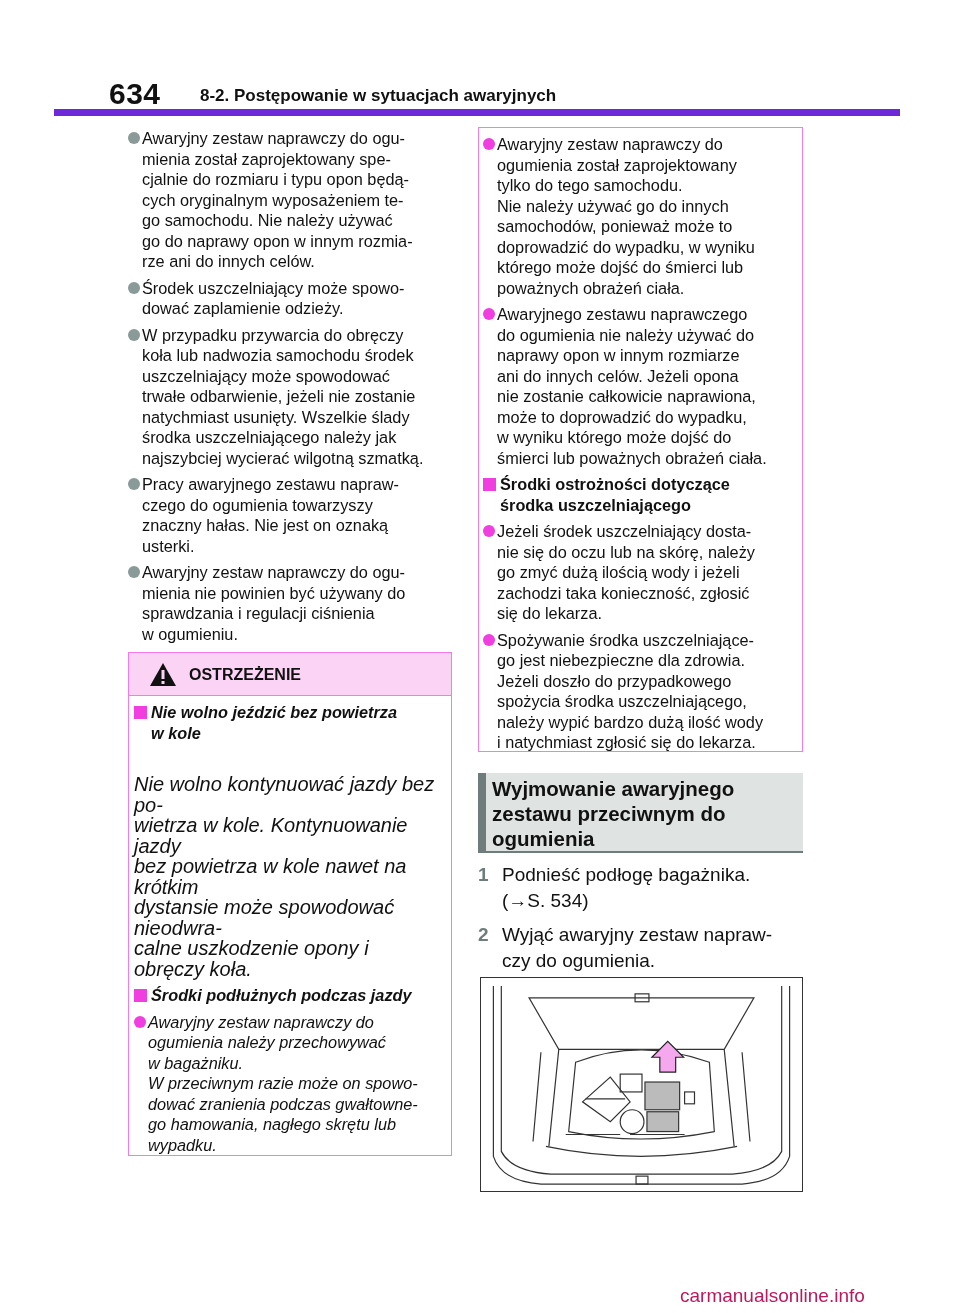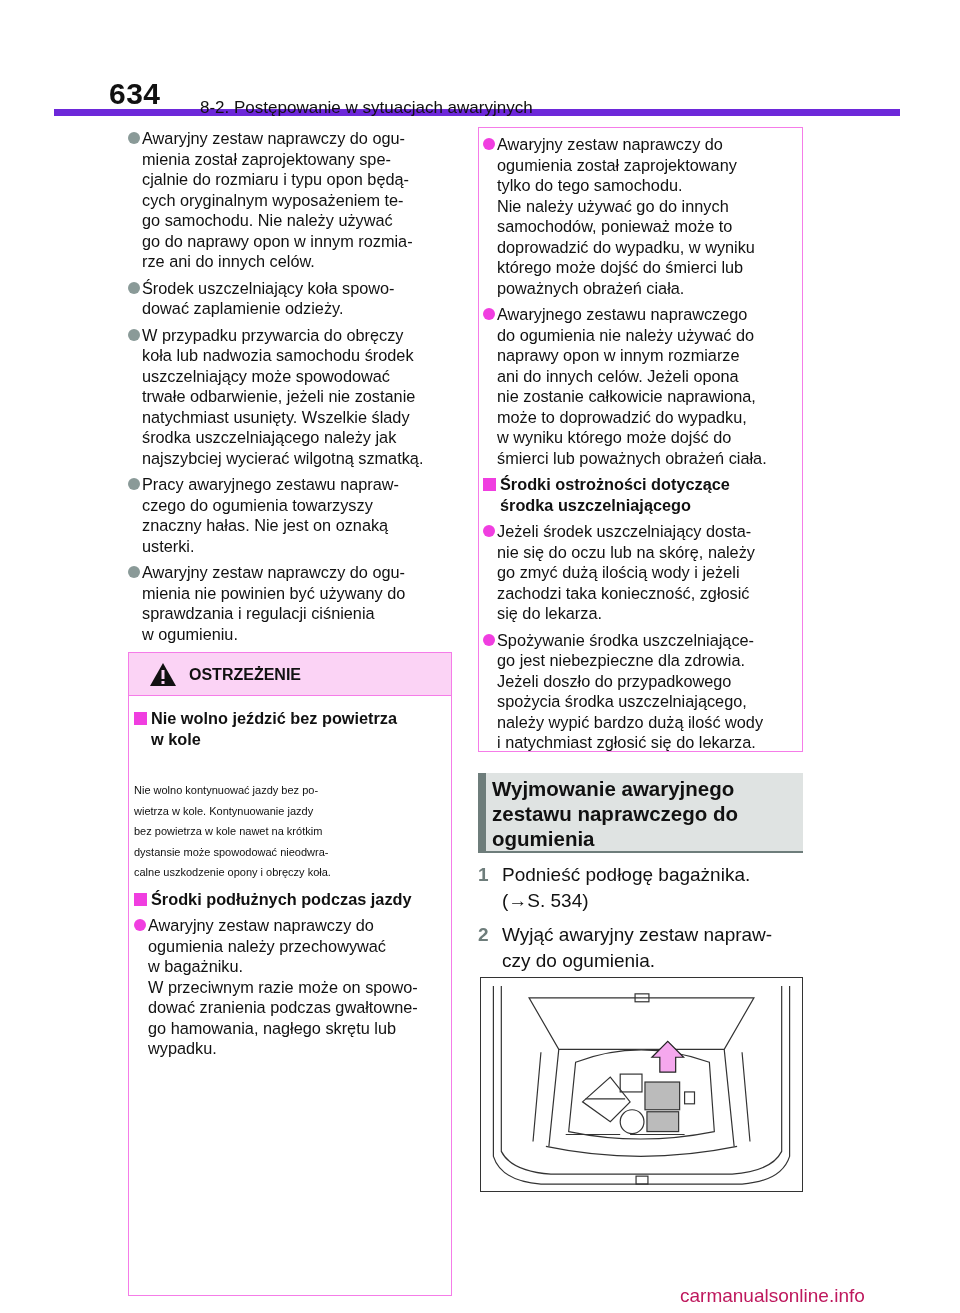--- a/index.html
+++ b/index.html
@@ -1,39 +1,39 @@
 <!DOCTYPE html>
 <html><head>
 <meta charset="utf-8">
 <style>
   * { margin: 0; padding: 0; box-sizing: border-box; }
   html, body { width: 960px; height: 1313px; background: #ffffff; overflow: hidden; }
   body { position: relative; font-family: "Liberation Sans", sans-serif; color: #111; }
 
   .page-header { position: absolute; left: 54px; top: 74px; width: 846px; height: 42px; border-bottom: 7px solid #6d28d9; }
   .page-number { position: absolute; left: 55px; top: 0; font-size: 30px; font-weight: bold; line-height: 40px; color: #111; letter-spacing: 0.5px; }
-  .chapter-title { position: absolute; left: 146px; top: 22px; font-size: 17px; font-weight: normal; line-height: 24px; color: #111; }
+  .chapter-title { position: absolute; left: 146px; top: 10px; font-size: 17px; font-weight: bold; line-height: 24px; color: #111; }
 
   .col-left { position: absolute; left: 128px; top: 128px; width: 326px; }
 
   .bullet { position: relative; padding-left: 14px; font-size: 16.3px; line-height: 20.5px; margin-bottom: 6px; }
   .bullet .dot { position: absolute; left: 0; top: 4px; width: 12px; height: 12px; border-radius: 50%; }
   .dot-gray { background: #8a9a98; }
   .dot-pink { background: #f03ee0; }
   .bullet p { white-space: pre-line; }
 
-  .warning-box { position: absolute; left: 128px; top: 652px; width: 324px; height: 644px; border: 1.5px solid #f57ce8; }
+  .warning-box { position: absolute; left: 128px; top: 652px; width: 324px; height: 504px; border: 1.5px solid #f57ce8; }
   .warning-head { height: 43px; background: #fbd3f5; border-bottom: 1.5px solid #f57ce8; position: relative; }
   .warn-icon { position: absolute; left: 20px; top: 9px; width: 28px; height: 25px; }
   .warn-label { position: absolute; left: 60px; top: 11px; font-size: 16px; font-weight: bold; line-height: 22px; }
-  .warning-body { padding: 12px 7px 0 5px; }
+  .warning-body { padding: 6px 7px 0 5px; font-style: italic; }
 
   .subhead { position: relative; padding-left: 17px; font-size: 16.3px; font-weight: bold; line-height: 20.5px; margin-bottom: 6px; white-space: pre-line; }
   .subhead .sq { position: absolute; left: 0; top: 4px; width: 13px; height: 13px; background: #f03ee0; }
-  .para { font-size: 11px; line-height: 20.5px; margin-bottom: 6px; white-space: pre-line; margin-top: 31px; }
+  .para { font-size: 20px; line-height: 20.5px; margin-bottom: 6px; white-space: pre-line; margin-top: 31px; }
 
   .caution-box { position: absolute; left: 478px; top: 127px; width: 325px; height: 625px; border: 1.5px solid #f57ce8; padding: 6px 6px 0 4px; }
 
   .section-heading { position: absolute; left: 478px; top: 773px; width: 325px; height: 80px; background: #dfe3e2; border-left: 8px solid #6e7d7b; border-bottom: 2px solid #6e7d7b; padding: 3px 0 0 6px; font-size: 20.5px; font-weight: bold; line-height: 25px; white-space: pre-line; color: #111; }
 
   .steps { position: absolute; left: 478px; top: 862px; width: 330px; }
   .step { position: relative; padding-left: 24px; font-size: 19px; line-height: 26px; margin-bottom: 8px; white-space: pre-line; }
   .step .num { position: absolute; left: 0; top: 0; font-weight: bold; color: #6e7d7b; }
 
   .figure { position: absolute; left: 480px; top: 977px; width: 323px; height: 215px; border: 1.5px solid #333; background: #fff; }
@@ -55,21 +55,21 @@
       <p>Awaryjny zestaw naprawczy do ogu-
 mienia został zaprojektowany spe-
 cjalnie do rozmiaru i typu opon będą-
 cych oryginalnym wyposażeniem te-
 go samochodu. Nie należy używać
 go do naprawy opon w innym rozmia-
 rze ani do innych celów.</p>
     </div>
   <div class="bullet">
       <span class="dot dot-gray"></span>
-      <p>Środek uszczelniający koła spowo-
+      <p>Środek uszczelniający może spowo-
 dować zaplamienie odzieży.</p>
     </div>
   <div class="bullet">
       <span class="dot dot-gray"></span>
       <p>W przypadku przywarcia do obręczy
 koła lub nadwozia samochodu środek
 uszczelniający może spowodować
 trwałe odbarwienie, jeżeli nie zostanie
 natychmiast usunięty. Wszelkie ślady
 środka uszczelniającego należy jak
@@ -160,21 +160,21 @@
       <p>Spożywanie środka uszczelniające-
 go jest niebezpieczne dla zdrowia.
 Jeżeli doszło do przypadkowego
 spożycia środka uszczelniającego,
 należy wypić bardzo dużą ilość wody
 i natychmiast zgłosić się do lekarza.</p>
     </div>
 </div>
 
 <div class="section-heading">Wyjmowanie awaryjnego
-zestawu naprawczego do
+zestawu przeciwnym do
 ogumienia</div>
 
 <div class="steps">
   <div class="step"><span class="num">1</span><span>Podnieść podłogę bagażnika.
 (→S. 534)</span></div>
   <div class="step"><span class="num">2</span><span>Wyjąć awaryjny zestaw napraw-
 czy do ogumienia.</span></div>
 </div>
 
 <div class="figure">

